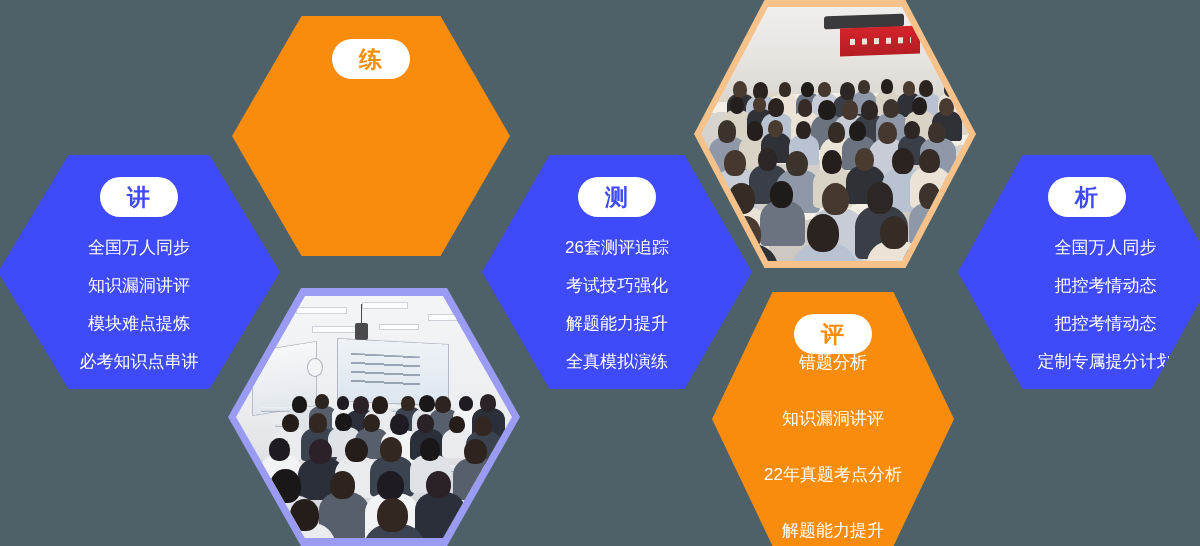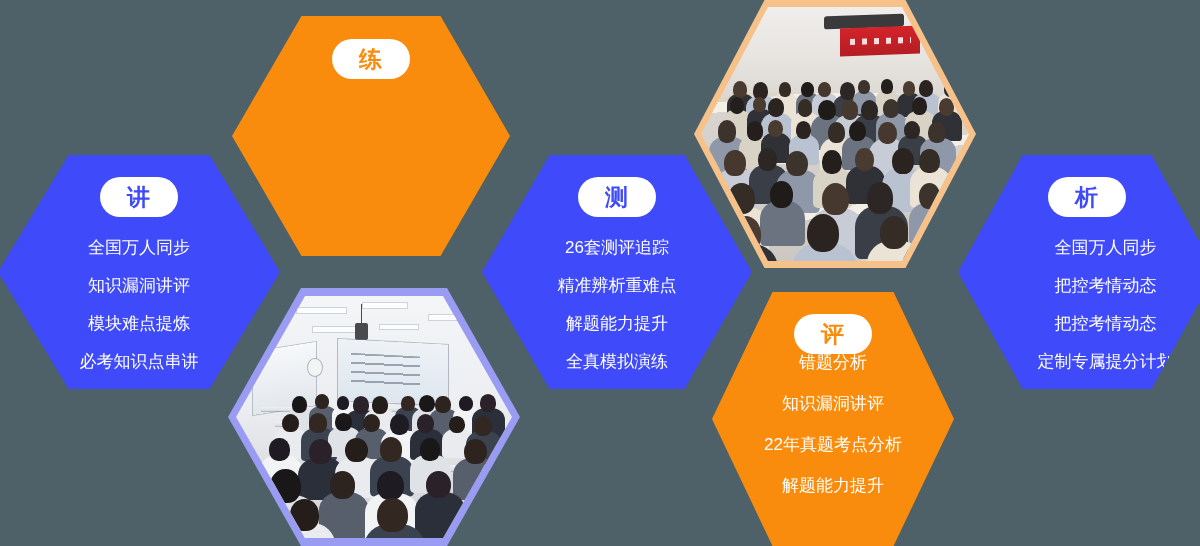--- a/index.html
+++ b/index.html
@@ -98,21 +98,21 @@
   #hex-lian .lines { margin-top: 29px; gap: 22px; }
 
   
   #hex-ce { left: 482px; top: 155px; width: 270px; height: 234px; }
   #hex-ce .pill  { margin-top: 22px; }
   #hex-ce .lines { margin-top: 22px; gap: 21px; }
 
   
   #hex-ping { left: 712px; top: 292px; width: 242px; height: 254px; }
   #hex-ping .pill  { margin-top: 22px; }
-  #hex-ping .lines { gap: 24px; }
+  #hex-ping .lines { gap: 39px; }
 
   
   #hex-xi { left: 958px; top: 155px; width: 258px; height: 234px; }
   #hex-xi .pill  { margin-top: 22px; }
   #hex-xi .lines { margin-top: 22px; gap: 21px; margin-left: 37px; }
 
   
   #photo-exam { left: 694px; top: 0px; width: 282px; height: 268px; background: #f7c18a; }
   #photo-exam .photo-inner { inset: 7px; }
 
@@ -253,21 +253,21 @@
       <span>练</span>
     </div>
   </div>
 
   <div class="hex blue" id="hex-ce">
     <div class="pill blue-text">
       <span>测</span>
     </div>
     <div class="lines">
       <div class="ln">26套测评追踪</div>
-      <div class="ln">精准辨析重难点</div>
+      <div class="ln">考试技巧强化</div>
       <div class="ln">解题能力提升</div>
       <div class="ln">全真模拟演练</div>
     </div>
   </div>
 
   <div class="hex orange" id="hex-ping">
     <div class="pill orange-text">
       <span>评</span>
     </div>
     <div class="lines">

